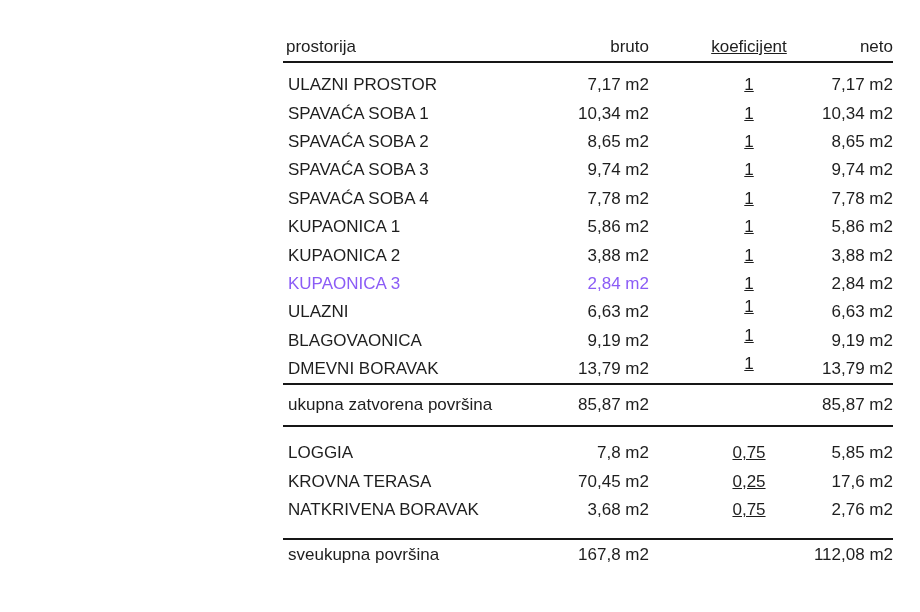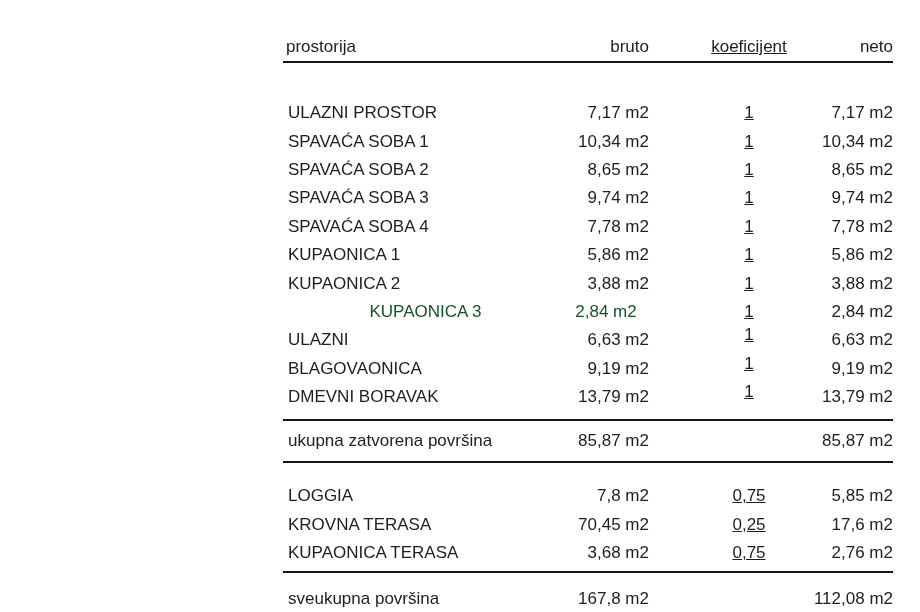--- a/index.html
+++ b/index.html
@@ -33,39 +33,37 @@
   .cell-bruto { text-align: right; }
   .cell-koef  { text-align: center; padding-left: 51px; box-sizing: border-box; text-decoration: underline; }
   .cell-neto  { text-align: right; }
 
   .header-row {
     height: 28px;
     border-bottom: 2.5px solid #161616;
   }
   .header-row .cell-name { padding-left: 3px; }
 
-  .data-rows { margin-top: 36px; }
+  .data-rows { margin-top: 8px; }
 
   .subtotal-block {
-    margin-top: 8px;
     border-top: 2.5px solid #161616;
     border-bottom: 2.5px solid #161616;
   }
   .subtotal-block .row { height: 40px; }
 
-  .open-rows { padding-top: 19px; }
+  .open-rows { padding-top: 12px; }
 
   .total-block {
-    margin-top: 4px;
+    margin-top: 14px;
     border-top: 2.5px solid #161616;
-    padding-top: 11px;
   }
 
   
-  .faded  { color: #14532d; filter: blur(0.3px); text-align: center; }
+  .faded  { color: #8b5cf6; filter: blur(0.3px); }
   .raised { position: relative; top: -5px; }
 </style>
 </head>
 <body>
 
 <div class="sheet">
 
   <div class="row header-row">
     <span class="cell-name">prostorija</span>
     <span class="cell-bruto">bruto</span>
@@ -158,21 +156,21 @@
       <span class="cell-koef">0,75</span>
       <span class="cell-neto">5,85 m2</span>
     </div>
     <div class="row">
       <span class="cell-name">KROVNA TERASA</span>
       <span class="cell-bruto">70,45 m2</span>
       <span class="cell-koef">0,25</span>
       <span class="cell-neto">17,6 m2</span>
     </div>
     <div class="row">
-      <span class="cell-name">KUPAONICA TERASA</span>
+      <span class="cell-name">NATKRIVENA BORAVAK</span>
       <span class="cell-bruto">3,68 m2</span>
       <span class="cell-koef">0,75</span>
       <span class="cell-neto">2,76 m2</span>
     </div>
   </div>
 
   <div class="total-block">
     <div class="row">
       <span class="cell-name">sveukupna površina</span>
       <span class="cell-bruto">167,8 m2</span>

